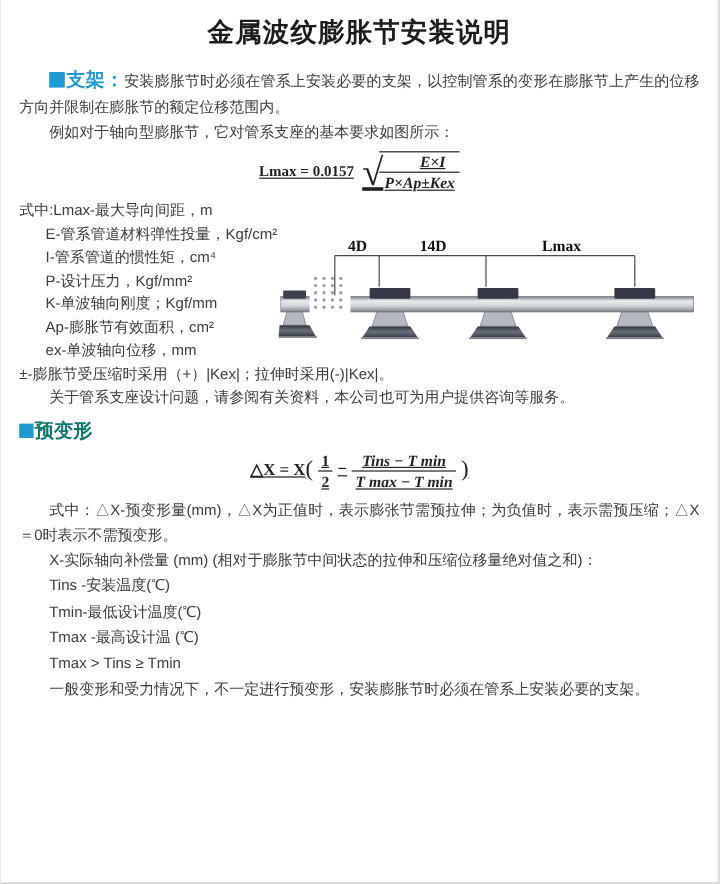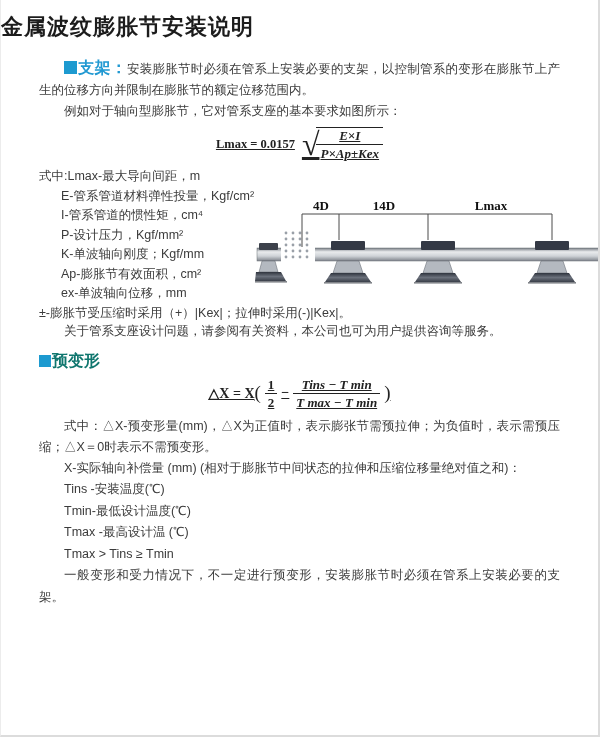--- a/index.html
+++ b/index.html
@@ -3,45 +3,45 @@
 <meta charset="utf-8">
 <style>
   html,body{margin:0;padding:0;background:#f4f4f4;}
   .page{
     width:600px;height:737px;box-sizing:border-box;position:relative;
     background:#ffffff;overflow:hidden;
     border-right:2px solid #dcdcdc;border-bottom:2px solid #dcdcdc;border-left:1px solid #ececec;
     font-family:"Liberation Sans",sans-serif;color:#3b3b3b;font-size:12.5px;
   }
   .title{
-    margin:0;padding-top:13px;
+    margin:0;padding-top:13px;text-align:center;
     font-size:22px;line-height:28px;font-weight:bold;color:#1c1c1c;letter-spacing:1px;
   }
-  .content{padding:0 38px;}
+  .content{padding:0 15px;}
   .para{margin:0;line-height:21px;text-align:justify;}
   .indent{text-indent:2em;}
   .sec-square{
     display:inline-block;width:13px;height:13px;background:#1d9ad0;
     margin-right:1px;vertical-align:-1px;
   }
   .sec-square.small{width:12px;height:12px;}
   .support-wrap{margin-top:16px;}
   .support-head{color:#2199d2;font-size:16px;font-weight:bold;}
   
   .formula-row{
     display:flex;justify-content:center;align-items:center;
     font-family:"Liberation Serif",serif;font-weight:bold;color:#222;text-decoration:underline;
   }
   .lmax-formula{margin:5px 0 6px 0;}
   .sqrt-sign{font-size:32px;font-weight:normal;line-height:30px;margin:0 -3px 0 7px;color:#222;}
   .root-frac{
     display:inline-block;border-top:1.6px solid #222;text-align:center;
     font-style:italic;font-size:13px;line-height:15px;
   }
-  .root-frac .fr-num{display:block;border-bottom:1px solid #222;padding:0 12px 1px 12px;}
+  .root-frac .fr-num{display:block;border-bottom:1px solid #222;padding:0 12px 1px 12px;text-align:right;}
   .root-frac .fr-den{display:block;padding:1px 4px 0 4px;}
   .frac{
     display:inline-block;text-align:center;vertical-align:middle;
     font-size:13px;line-height:15px;margin:0 4px;
   }
   .frac .fr-num{display:block;border-bottom:1px solid #222;padding:0 3px 1px 3px;}
   .frac .fr-den{display:block;padding:1px 3px 0 3px;}
   .frac.it{font-style:italic;}
   .paren{font-size:19px;font-weight:normal;}
   .ax-formula{margin:6px 0 6px 0;font-size:14px;}
@@ -167,21 +167,21 @@
         </g>
         <g font-family="Liberation Serif, serif" font-size="13" font-weight="bold" fill="#111" text-anchor="middle">
           <text x="66" y="11">4D</text>
           <text x="129" y="11">14D</text>
           <text x="236" y="11">Lmax</text>
         </g>
       </svg>
     </div>
 
     <p class="para" style="line-height:19.5px;">±-膨胀节受压缩时采用（+）|Kex|；拉伸时采用(-)|Kex|。</p>
-    <p class="para indent" style="line-height:19.5px;font-family:Liberation Mono, monospace;">关于管系支座设计问题，请参阅有关资料，本公司也可为用户提供咨询等服务。</p>
+    <p class="para indent" style="line-height:19.5px;">关于管系支座设计问题，请参阅有关资料，本公司也可为用户提供咨询等服务。</p>
 
     <div class="sec2-head">
       <span class="sec-square small"></span><span>预变形</span>
     </div>
 
 
     <div class="formula-row ax-formula">
       <span>△X = X</span>
       <span class="paren">(</span>
       <span class="frac">

